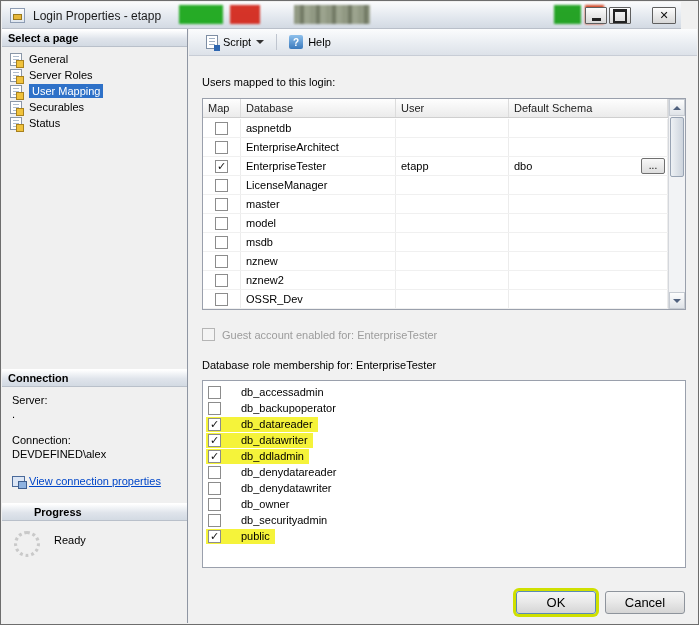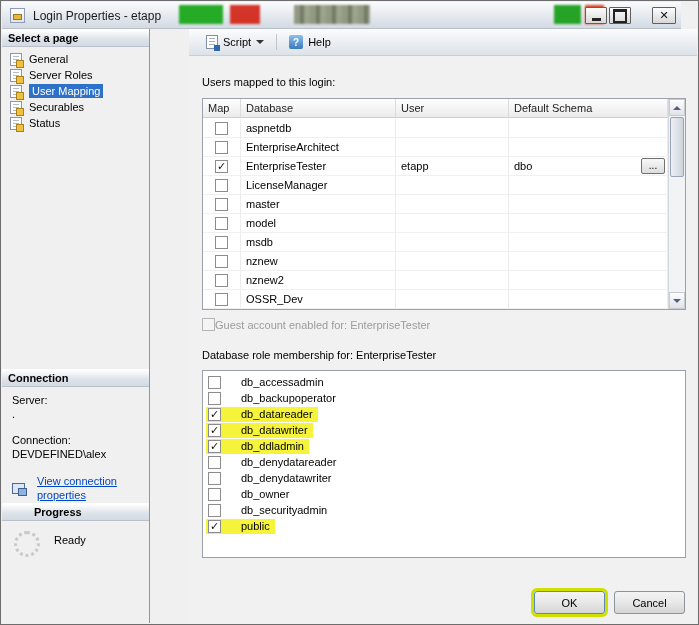--- a/index.html
+++ b/index.html
@@ -36,41 +36,41 @@
     background: linear-gradient(#fdfdfd, #d7d7d7); border: 1px solid #5f5f5f; border-radius: 1px;
     display: flex; align-items: center; justify-content: center; cursor: default; }
   .winbtn-min { right: 74px; }
   .winbtn-max { right: 50px; }
   .winbtn-close { right: 5px; width: 24px; }
   .winbtn-min::after { content: ""; width: 9px; height: 3px; background: #222; margin-top: 8px; }
   .winbtn-max::after { content: ""; width: 10px; height: 9px; border: 2px solid #222; border-top-width: 3px; }
   .winbtn-close::after { content: "✕"; font-size: 11px; font-weight: bold; color: #111; }
 
   
-  .sidebar { position: absolute; top: 28px; left: 1px; width: 148px; bottom: 1px;
+  .sidebar { position: absolute; top: 28px; left: 1px; width: 186px; bottom: 1px;
     background: #f0f0f0; border-right: 1px solid #8f96a3; }
   .panel-header { height: 18px; line-height: 17px; padding-left: 6px; font-weight: bold; color: #000;
     background: linear-gradient(#ffffff, #dfe4eb 55%, #d3dae3);
     border-top: 1px solid #fff; border-bottom: 1px solid #b9c0ca; }
   .hdr-select { position: absolute; top: 0; left: 0; right: 0; }
   .hdr-connection { position: absolute; top: 340px; left: 0; right: 0; }
   .hdr-progress { position: absolute; top: 474px; left: 0; right: 0; padding-left: 32px; }
 
   .page-list { position: absolute; top: 22px; left: 0; right: 0; }
   .page-item { display: flex; align-items: center; gap: 7px; height: 16px; padding-left: 8px; cursor: default; }
   .page-icon { width: 12px; height: 13px; background: #fff; border: 1px solid #8b97a8; position: relative; flex: none; }
   .page-icon::before { content: ""; position: absolute; left: 2px; top: 2px; right: 2px; height: 7px;
     background: repeating-linear-gradient(180deg, #aebccd 0 1px, transparent 1px 3px); }
   .page-icon::after { content: ""; position: absolute; right: -3px; bottom: -3px; width: 6px; height: 6px;
     background: #f0c23c; border: 1px solid #a8811e; }
   .page-item.selected .page-label { background: var(--selection, #2e71c8); color: #fff; padding: 1px 3px; }
 
   .conn-block { position: absolute; top: 358px; left: 0; right: 0; padding: 6px 10px; line-height: 14px; }
   .conn-spacer { height: 12px; }
-  .link-row { display: flex; gap: 12px; align-items: center; margin-top: 13px; }
+  .link-row { display: flex; gap: 4px; align-items: center; margin-top: 13px; }
   .link-icon { width: 13px; height: 11px; background: #dce6f5; border: 1px solid #4a6a9a; position: relative; flex: none; }
   .link-icon::after { content: ""; position: absolute; right: -3px; bottom: -3px; width: 7px; height: 6px;
     background: #8fb3e0; border: 1px solid #3f5f8f; }
   .link { color: var(--link, #0046c8); text-decoration: underline; cursor: pointer; }
 
   .progress-block { position: absolute; top: 492px; left: 0; right: 0; padding: 10px 12px;
     display: flex; gap: 14px; align-items: flex-start; }
   .spinner { width: 26px; height: 26px; border-radius: 50%; border: 3px dotted #c9c9c9; flex: none; }
   .progress-text { margin-top: 3px; }
 
@@ -123,33 +123,33 @@
     background: #f2f3f5; border-left: 1px solid #d4d7dc; }
   .sb-up, .sb-down { position: absolute; left: 0; right: 0; height: 17px;
     background: linear-gradient(#fdfdfd, #dfe3e8); border: 1px solid #c6cbd2;
     display: flex; align-items: center; justify-content: center; }
   .sb-up { top: 0; } .sb-down { bottom: 0; }
   .sb-up::after { content: ""; border: 4px solid transparent; border-bottom-color: #50617e; margin-top: -4px; }
   .sb-down::after { content: ""; border: 4px solid transparent; border-top-color: #50617e; margin-bottom: -4px; }
   .sb-thumb { position: absolute; left: 1px; right: 1px; top: 18px; height: 60px;
     background: linear-gradient(90deg, #eef1f4, #cdd4dd); border: 1px solid #98a3b3; border-radius: 2px; }
 
-  .guest-row { margin-top: 8px; display: flex; align-items: center; }
+  .guest-row { margin-top: 18px; display: flex; gap: 7px; align-items: center; }
   .disabled-text { color: #9c9c9c; }
 
   .role-label-line { margin-top: 18px; }
   .rolelist { margin-top: 9px; height: 188px; background: #fff; border: 1px solid #9aa0ac;
     padding-top: 3px; overflow: hidden; }
   .role-row { height: 16px; display: flex; align-items: center; padding-left: 3px; }
   .role-inner { display: inline-flex; align-items: flex-end; gap: 20px; padding: 1px 5px 1px 2px; }
   .role-inner.hl { background: var(--annotation_highlight, #f5f33a); }
   .role-text { line-height: 13px; }
 
   .footer { position: absolute; right: 12px; bottom: 9px; display: flex; gap: 9px; }
-  .btn { width: 71px; height: 23px; font-family: inherit; font-size: 11px; color: #000;
+  .btn { width: 80px; height: 23px; font-family: inherit; font-size: 13px; color: #000;
     background: linear-gradient(#f4f4f4, #e9e9e9 45%, #d5d5d5);
     border: 1px solid #8e949c; border-radius: 3px; cursor: default; }
   .btn-ok { border-color: #5a8bb4; box-shadow: 0 0 0 3px var(--ok_ring, #cfe000); }
 </style>
 </head>
 <body>
 
 <div class="window">
 
   <div class="titlebar">

